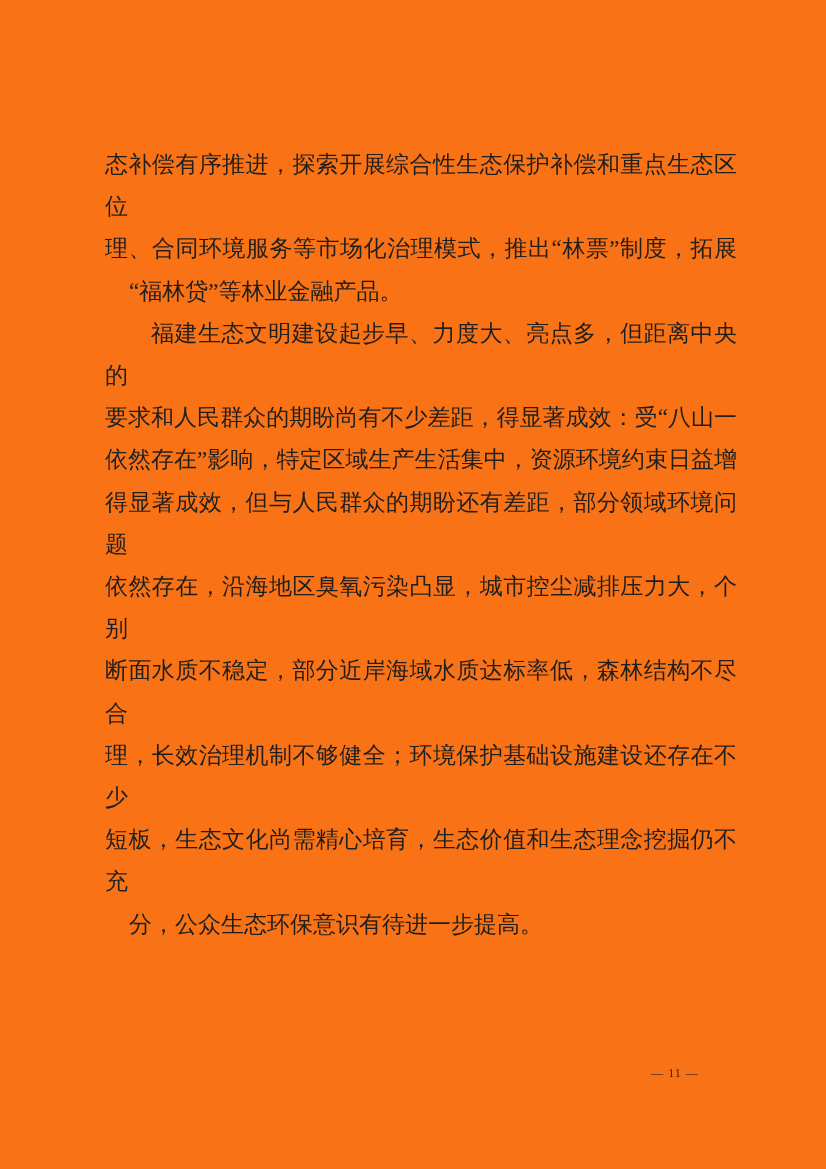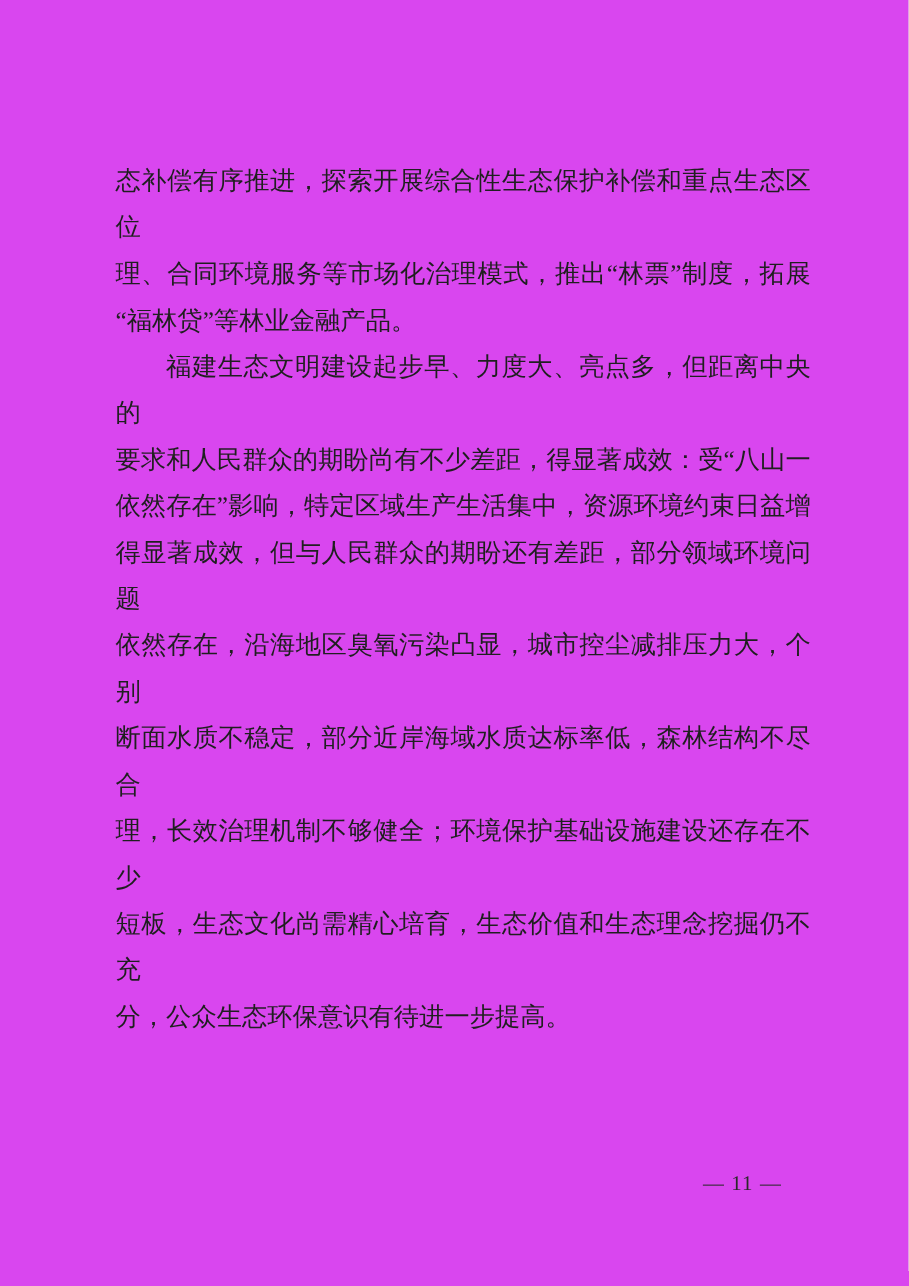--- a/index.html
+++ b/index.html
@@ -5,53 +5,54 @@
   html, body {
     margin: 0;
     padding: 0;
     background: #e8e8e8;
   }
   .page {
     position: relative;
     width: 826px;
     height: 1169px;
     margin: 0 auto;
-    background: #d946ef;
+    background: #f97316;
     font-family: "Liberation Serif", "DejaVu Serif", serif;
     color: #1f1f1f;
     overflow: hidden;
   }
   .text-block {
     position: absolute;
     left: 105px;
     top: 144px;
     width: 632px;
     font-size: 23px;
     line-height: 42.2px;
   }
   .para { margin: 0; padding: 0; }
   .line {
     text-align: justify;
     text-align-last: justify;
     white-space: normal;
   }
   .line.last-line {
     text-align-last: left;
+    margin-left: 24px;
   }
   .para.indent .line:first-child {
     text-indent: 2em;
     font-family: Liberation Serif, serif;
   }
   .page-number {
     position: absolute;
     top: 1066px;
     left: 620px;
     width: 110px;
     text-align: center;
-    font-size: 19px;
+    font-size: 12px;
     letter-spacing: 1px;
     color: #2a2a2a;
   }
 </style>
 </head>
 <body>
 
 <div class="page">
   <div class="text-block">
 

